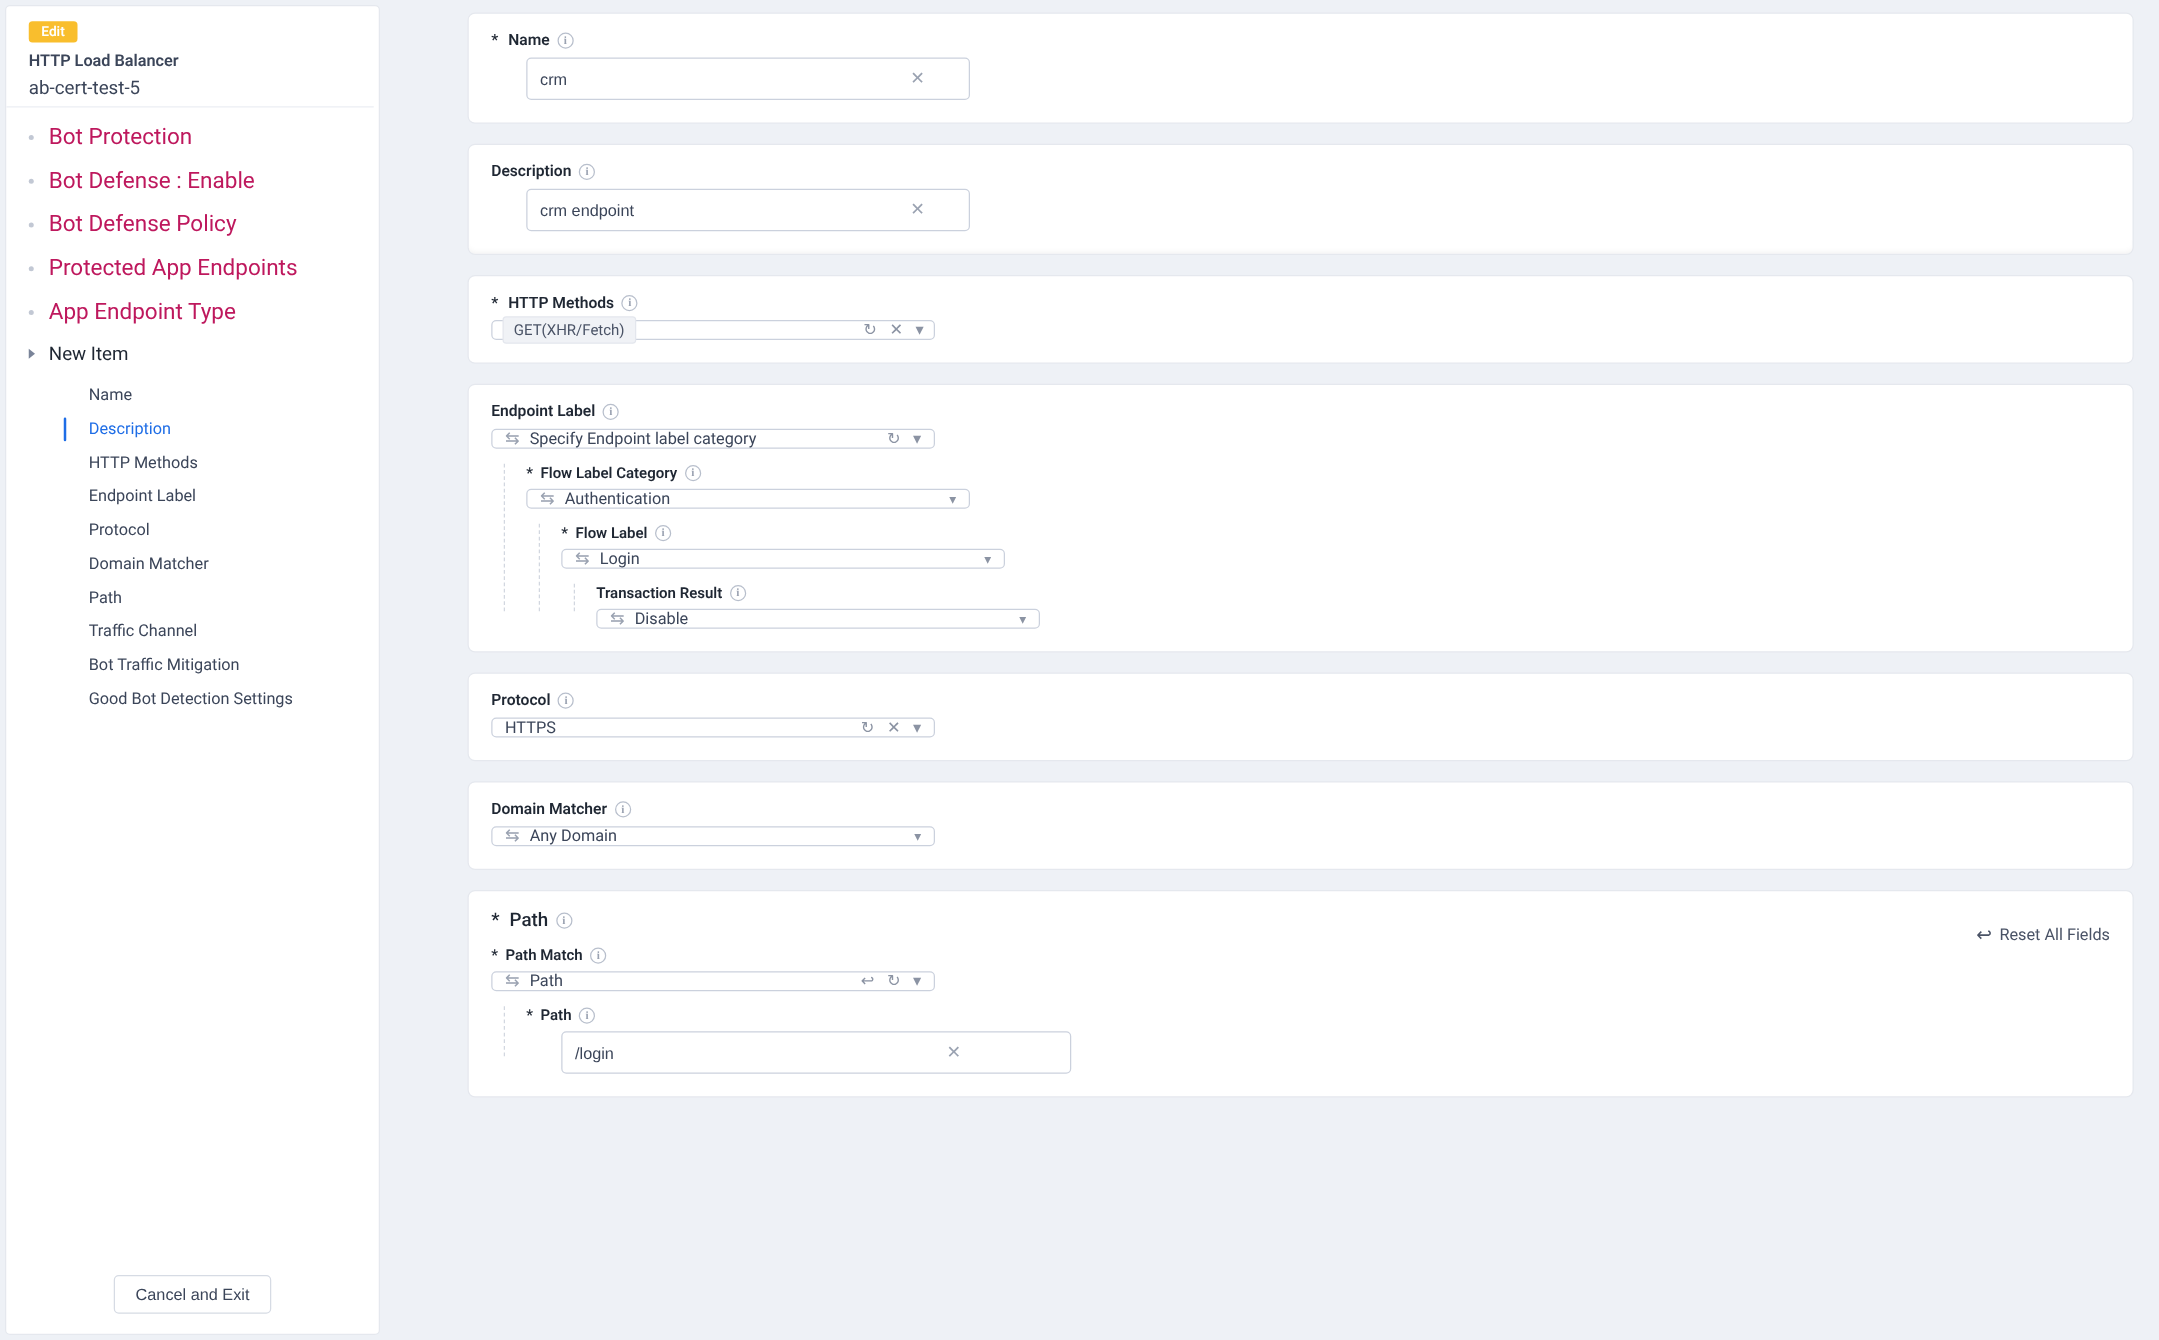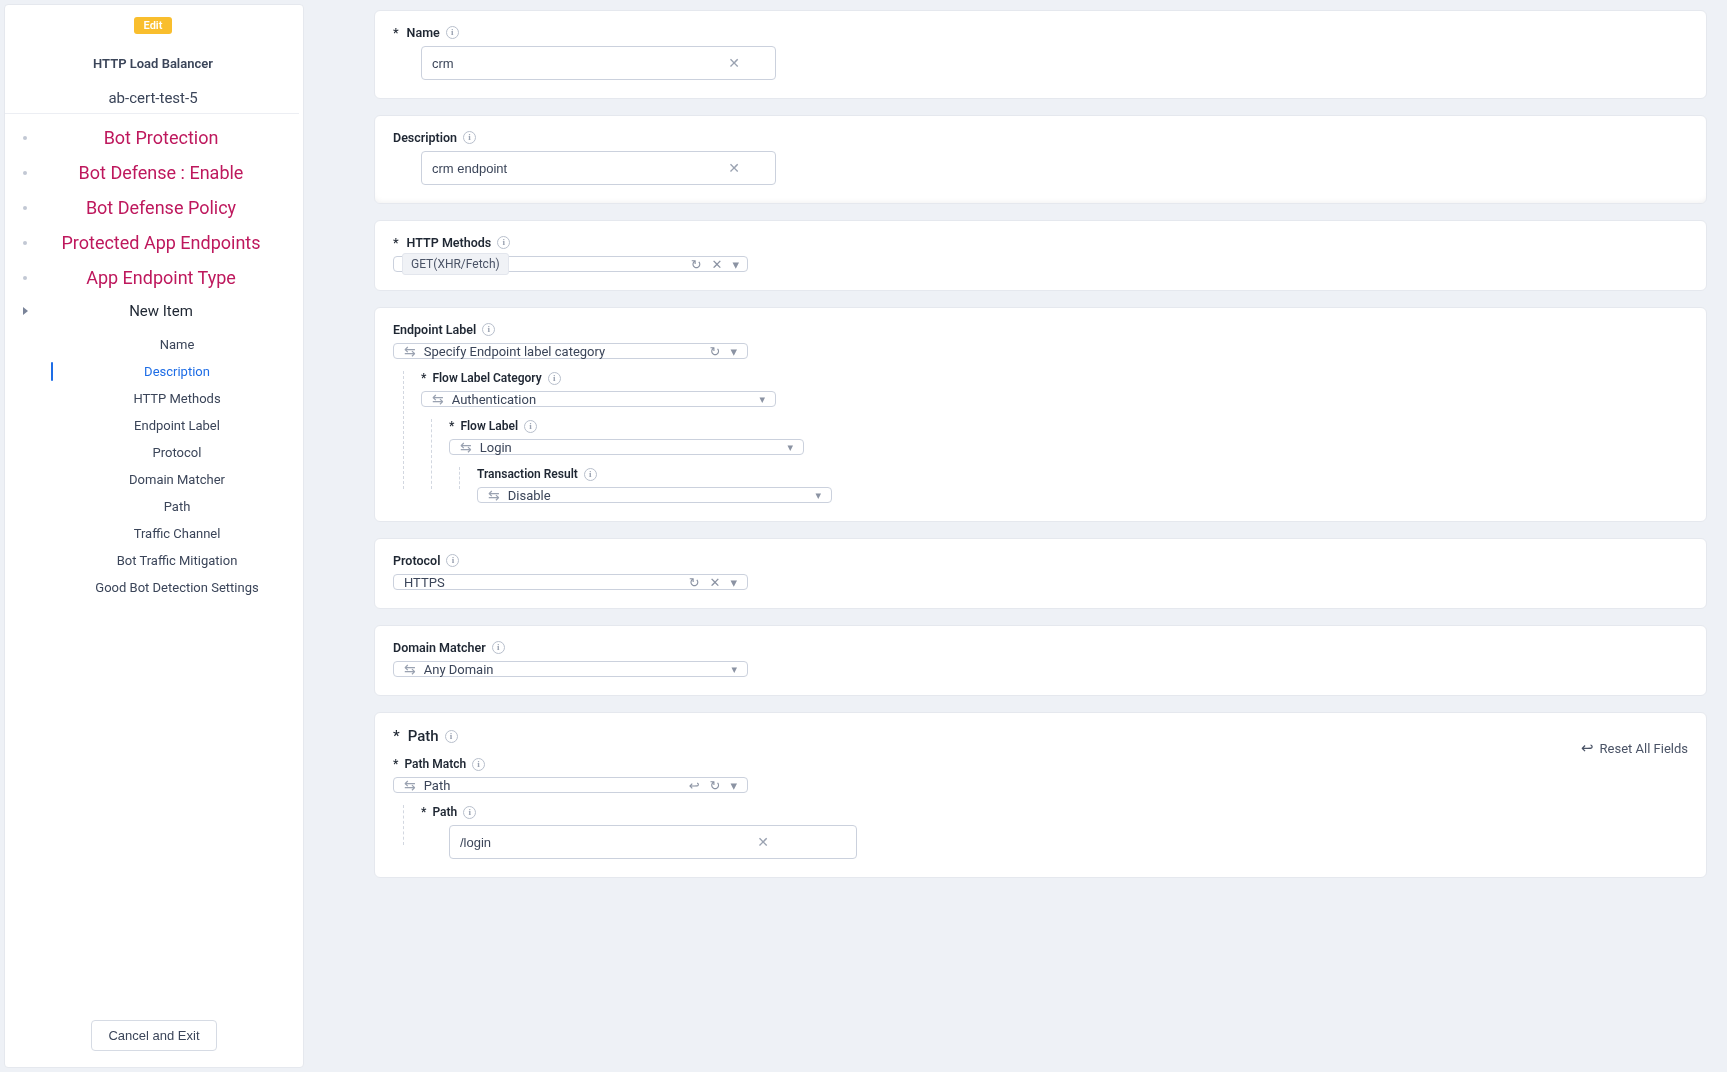--- a/index.html
+++ b/index.html
@@ -7,27 +7,27 @@
   body { display:flex; }
 
   
   .sidebar {
     width: 300px; flex: 0 0 300px;
     background:#fff; border:1px solid #E5E8EE; border-radius:4px;
     margin:4px 0 4px 4px;
     display:flex; flex-direction:column;
     position:relative;
   }
-  .sidebar-inner { padding: 12px 20px 8px 18px; flex:1; overflow:auto;text-align:center;}
+  .sidebar-inner { padding: 12px 20px 8px 18px; flex:1; overflow:auto;}
   .badge-edit {
     background:#F9BE2D; color:#fff; font-size:11px; font-weight:600;
     padding:2px 10px; border-radius:3px; display:inline-block;
   }
-  .sb-title { color:#3B4559; font-weight:600; font-size:13px; margin-top:22px;}
-  .sb-subtitle { color:#3B4559; font-size:15px; margin-top:18px; margin-bottom:6px;}
+  .sb-title { color:#3B4559; font-weight:600; font-size:13px; margin-top:8px;}
+  .sb-subtitle { color:#3B4559; font-size:15px; margin-top:4px; margin-bottom:6px;}
   .sb-hr { height:1px; background:#ECEEF3; margin:6px -16px 4px -18px; }
 
   .nav { list-style:none; margin-top:6px; }
   .nav li { position:relative; padding:7px 0 7px 16px; color:#be185d; font-size:18px; cursor:pointer;}
   .nav li::before {
     content:""; position:absolute; left:0; top:50%; width:4px; height:4px; background:#C2C8D4; border-radius:50%;
     transform:translateY(-50%);
   }
   .nav li.caret::before {
     width:0;height:0; background:none; border-radius:0;

